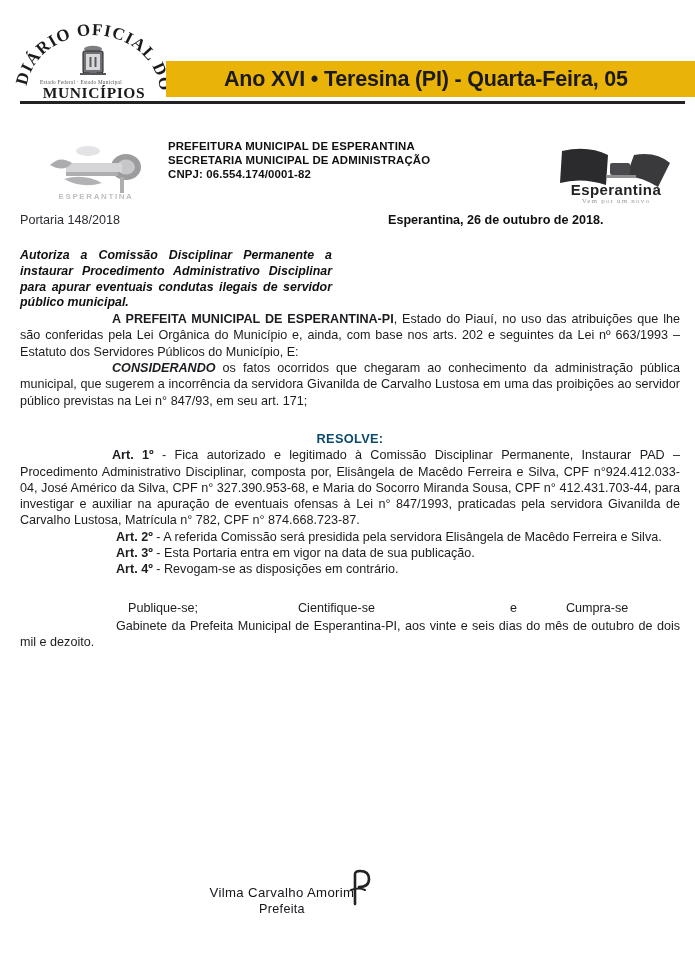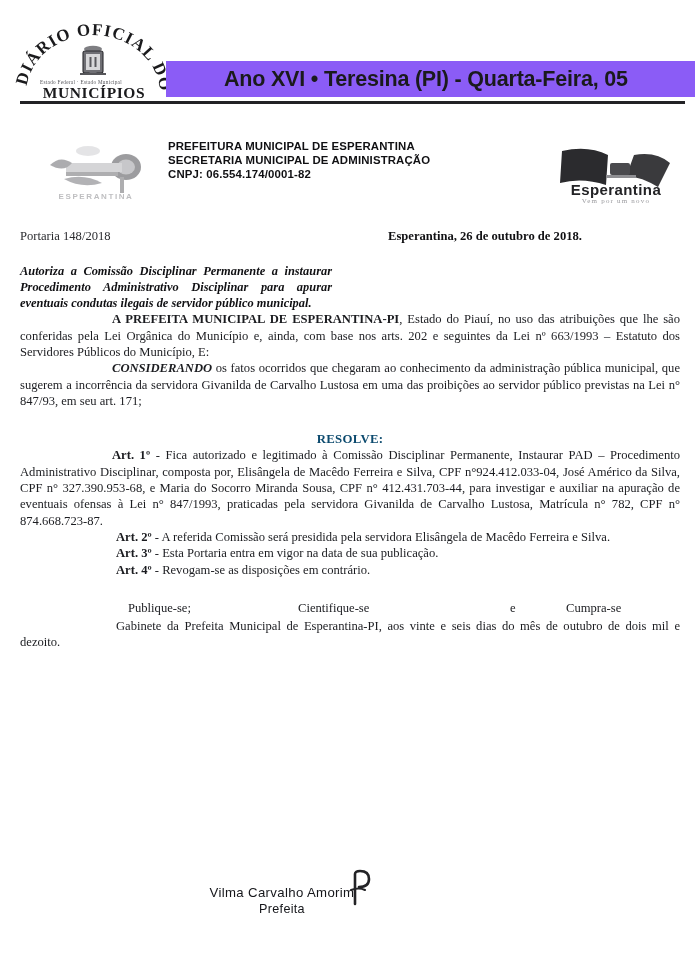--- a/index.html
+++ b/index.html
@@ -33,21 +33,21 @@
     height: 80px;
   }
   .gazette-logo svg { display: block; }
 
   .masthead-banner {
     position: absolute;
     left: 166px;
     top: 61px;
     width: 529px;
     height: 36px;
-    background: #8b5cf6;
+    background: #eab308;
     display: flex;
     align-items: center;
   }
   .masthead-banner-text {
     padding-left: 58px;
     font-size: 21.5px;
     font-weight: bold;
     letter-spacing: -0.2px;
     color: #1a1a1c;
     white-space: nowrap;
@@ -93,26 +93,25 @@
     left: 548px;
     top: 8px;
     width: 136px;
     height: 66px;
   }
 
   
   .doc {
     position: absolute;
     left: 20px;
-    top: 228px;
+    top: 212px;
     width: 660px;
     font-size: 12.6px;
     line-height: 16.3px;
     color: #1b1c20;
-    font-family: Liberation Serif, serif;
   }
 
   .row-portaria {
     position: relative;
     height: 22px;
   }
   .portaria-no {
     position: absolute;
     left: 0;
     top: 0;

